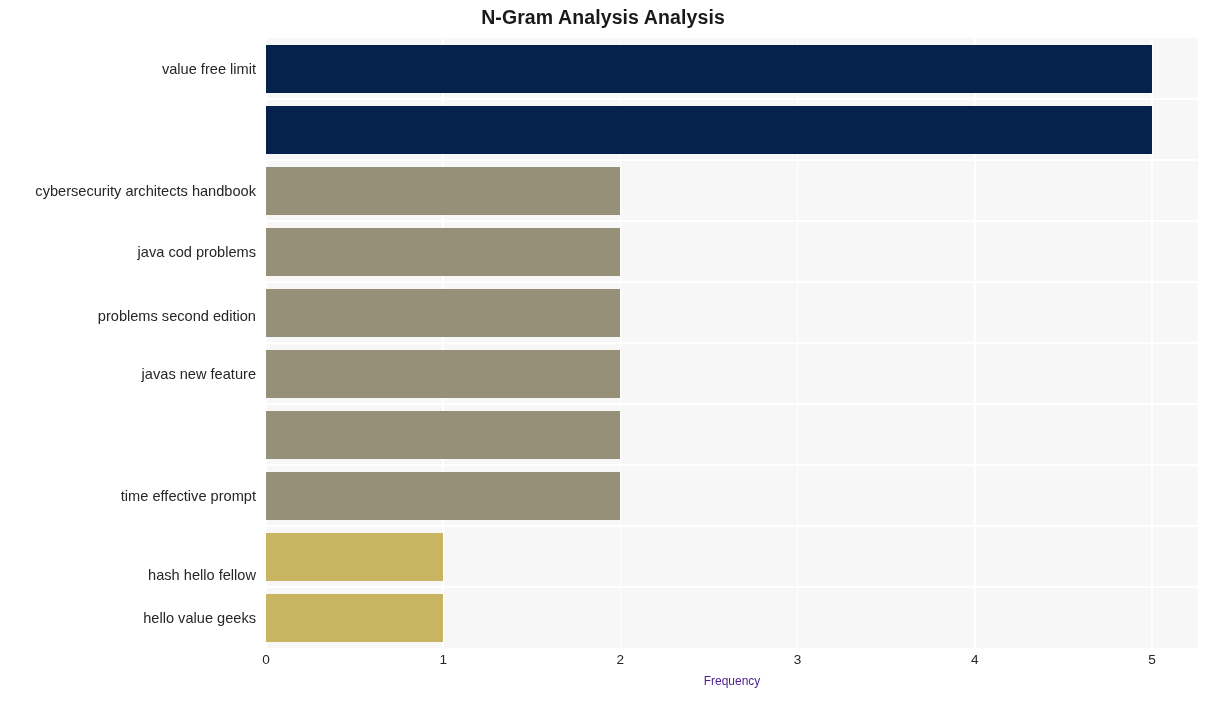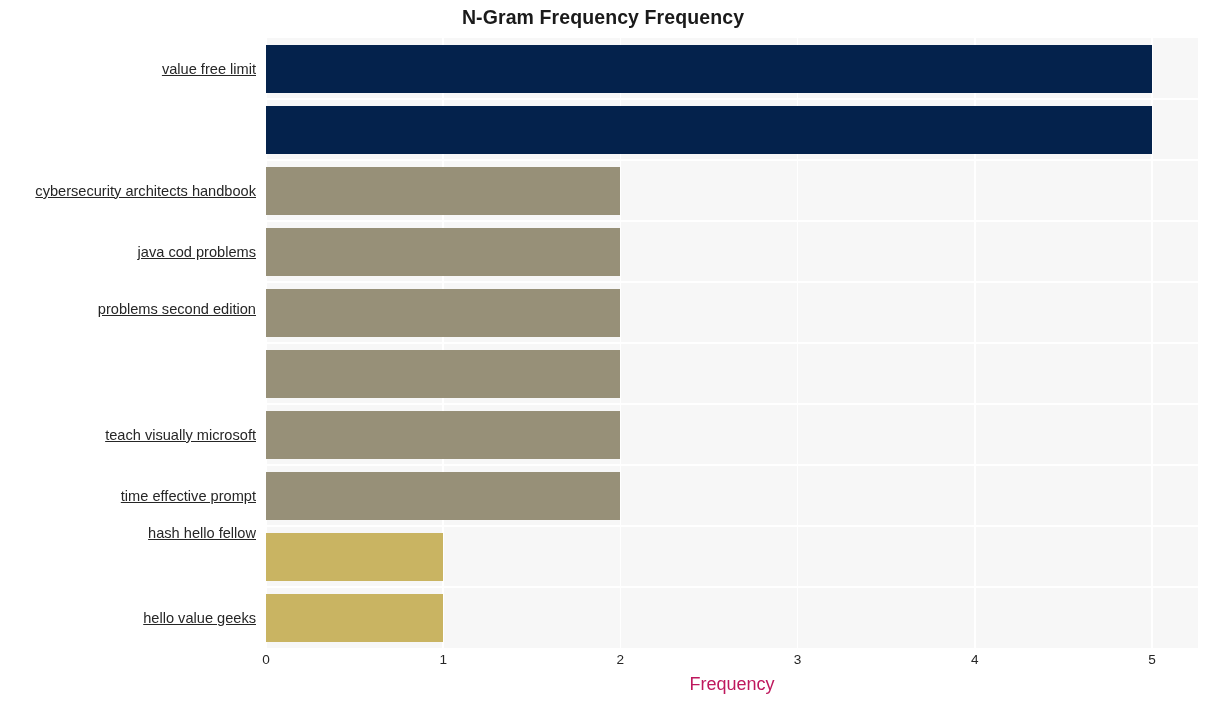--- a/index.html
+++ b/index.html
@@ -77,21 +77,20 @@
   }
   .ylabel {
     position: absolute;
     right: 0;
     width: 256px;
     text-align: right;
     font-size: 14.6px;
     color: #262626;
     white-space: nowrap;
     transform: translateY(-50%);
-    text-decoration: underline;
   }
 
   
   .xticks {
     position: absolute;
     left: 0;
     top: 652px;
     width: 1206px;
     height: 24px;
   }
@@ -102,30 +101,30 @@
     color: #262626;
     transform: translateX(-50%);
   }
 
   .xaxis-title {
     position: absolute;
     left: 266px;
     top: 674px;
     width: 932px;
     text-align: center;
-    font-size: 18px;
-    color: #be185d;
+    font-size: 12px;
+    color: #4c1d95;
   }
 </style>
 </head>
 <body>
 
 <div id="chart-root">
 
-  <div class="chart-title">N-Gram Frequency Frequency</div>
+  <div class="chart-title">N-Gram Analysis Analysis</div>
 
   <div class="plot-area" id="plot-area">
       <div class="gridline-h" style="top: 60.2px;"></div>
       <div class="gridline-h" style="top: 121.2px;"></div>
       <div class="gridline-h" style="top: 182.2px;"></div>
       <div class="gridline-h" style="top: 243.2px;"></div>
       <div class="gridline-h" style="top: 304.2px;"></div>
       <div class="gridline-h" style="top: 365.2px;"></div>
       <div class="gridline-h" style="top: 426.2px;"></div>
       <div class="gridline-h" style="top: 487.2px;"></div>
@@ -145,24 +144,24 @@
       <div class="bar" title="teach visually microsoft: 2" style="top: 372.5px; height: 48px; width: 354.373px; background: rgb(151, 144, 120);"></div>
       <div class="bar" title="write effective prompt: 2" style="top: 433.5px; height: 48px; width: 354.373px; background: rgb(151, 144, 120);"></div>
       <div class="bar" title="hash hello fellow: 1" style="top: 494.5px; height: 48px; width: 177.186px; background: rgb(201, 180, 98);"></div>
       <div class="bar" title="hello fellow geeks: 1" style="top: 555.5px; height: 48px; width: 177.186px; background: rgb(201, 180, 98);"></div>
     </div>
 
   <div class="ylabels" id="ylabels">
       <div class="ylabel" style="top: 30.5px;">value free limit</div>
       <div class="ylabel" style="top: 213.5px;">java cod problems</div>
       <div class="ylabel" style="top: 152.5px;">cybersecurity architects handbook</div>
-      <div class="ylabel" style="top: 271px;">problems second edition</div>
-      <div class="ylabel" style="top: 396.5px;">teach visually microsoft</div>
+      <div class="ylabel" style="top: 278px;">problems second edition</div>
+      <div class="ylabel" style="top: 335.5px;">javas new feature</div>
       <div class="ylabel" style="top: 457.5px;">time effective prompt</div>
-      <div class="ylabel" style="top: 495px;">hash hello fellow</div>
+      <div class="ylabel" style="top: 537px;">hash hello fellow</div>
       <div class="ylabel" style="top: 579.5px;">hello value geeks</div>
     </div>
 
   <div class="xticks" id="xticks">
       <div class="xtick" style="left: 266px;">0</div>
       <div class="xtick" style="left: 443.186px;">1</div>
       <div class="xtick" style="left: 620.373px;">2</div>
       <div class="xtick" style="left: 797.559px;">3</div>
       <div class="xtick" style="left: 974.745px;">4</div>
       <div class="xtick" style="left: 1151.93px;">5</div>

